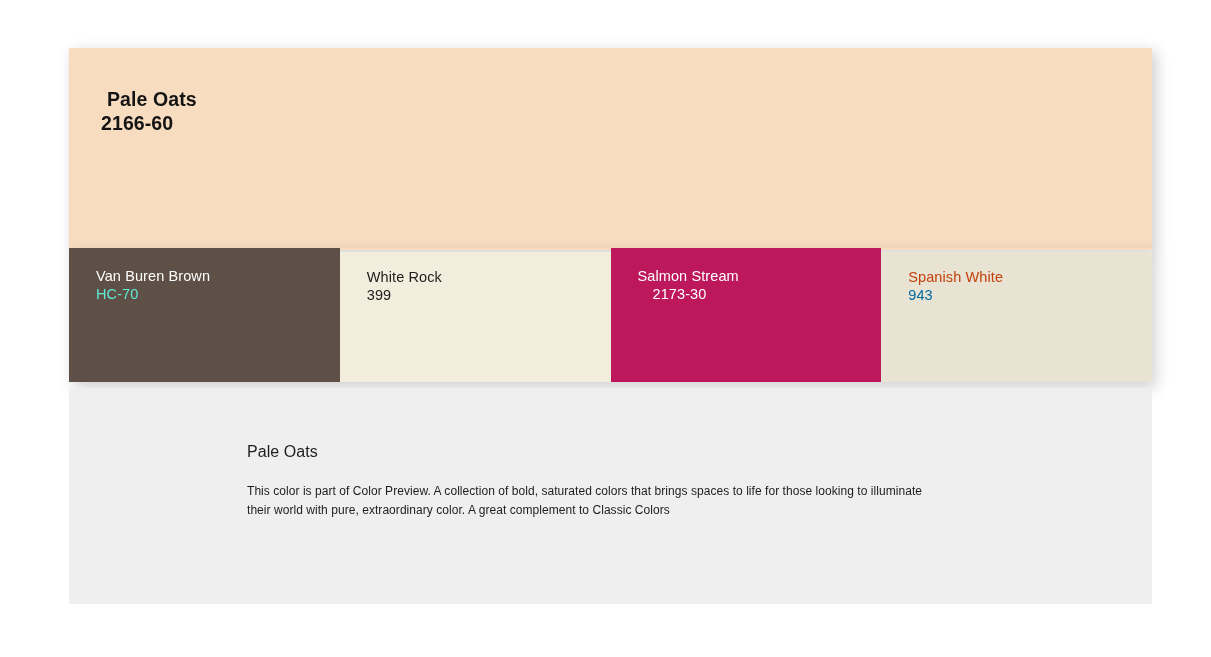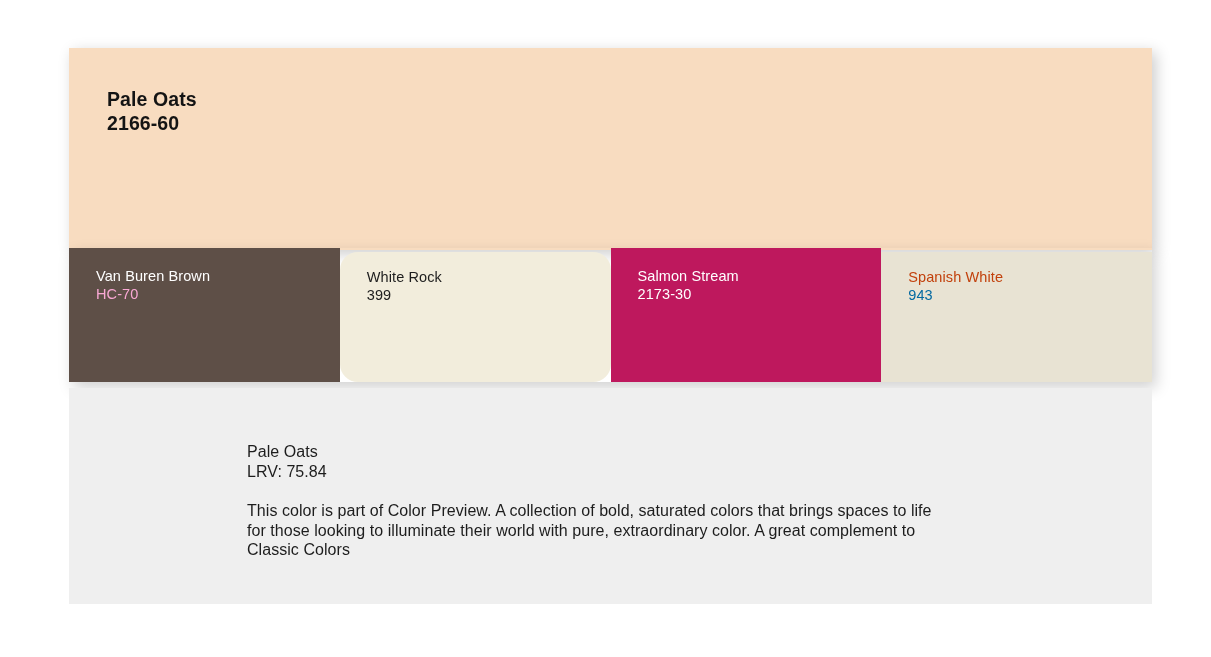--- a/index.html
+++ b/index.html
@@ -17,21 +17,21 @@
     left: 69px; top: 48px;
     width: 1083px; height: 202px;
     box-shadow: 4px 4px 14px rgba(0,0,0,0.20);
   }
   .hero-name {
     position: absolute; left: 38px; top: 39px;
     font-size: 19.5px; font-weight: bold; color: #141414;
     letter-spacing: .1px; line-height: 1.25;
   }
   .hero-code {
-    position: absolute; left: 38px; top: 63px;
+    position: absolute; left: 32px; top: 63px;
     font-size: 19.5px; font-weight: bold; color: #141414;
     letter-spacing: .1px; line-height: 1.25;
   }
 
   
   .strip {
     position: absolute;
     left: 69px; top: 248px;
     width: 1083px; height: 134px;
     display: flex;
@@ -56,55 +56,54 @@
     left: 69px; top: 388px;
     width: 1083px; height: 216px;
     background: #EFEFEF;
   }
   .info-text { position: absolute; left: 178px; top: 54px; width: 700px; }
   .info-line {
     font-size: 16px; color: #1d1d1d; line-height: 19.5px; letter-spacing: .05px;
   }
   .info-desc {
     margin-top: 20px;
-    font-size: 16px; color: #1d1d1d; line-height: 19.6px; letter-spacing: .05px;
+    font-size: 12px; color: #1d1d1d; line-height: 19.6px; letter-spacing: .05px;
     width: 700px;
   }
 </style>
 </head>
 <body style="background: rgb(255, 255, 255);">
 
 <div id="stage">
 
   <div class="hero" style="background: rgb(248, 220, 192);">
     <div class="hero-name" style="color: rgb(20, 20, 20);">Pale Oats</div>
     <div class="hero-code" style="color: rgb(20, 20, 20);">2166-60</div>
   </div>
 
   <div class="strip">
     <div class="swatch" style="background: rgb(94, 79, 71);">
       <div class="sw-name" style="color: rgb(255, 255, 255);">Van Buren Brown</div>
-      <div class="sw-code" style="color: #f9a8d4;">HC-70</div>
+      <div class="sw-code" style="color: #5eead4;">HC-70</div>
     </div>
-    <div class="swatch inset" style="background: rgb(242, 237, 220); border-radius: 18px;">
+    <div class="swatch inset" style="background: rgb(242, 237, 220);">
       <div class="sw-name" style="color: rgb(29, 29, 29);">White Rock</div>
       <div class="sw-code" style="color: rgb(29, 29, 29);">399</div>
     </div>
     <div class="swatch" style="background: #be185d;">
       <div class="sw-name" style="color: rgb(255, 255, 255);">Salmon Stream</div>
-      <div class="sw-code" style="color: rgb(255, 255, 255);">2173-30</div>
+      <div class="sw-code" style="color: rgb(255, 255, 255); margin-left: 15px;">2173-30</div>
     </div>
     <div class="swatch inset" style="background: rgb(232, 227, 211);">
       <div class="sw-name" style="color: #c2410c;">Spanish White</div>
       <div class="sw-code" style="color: #0369a1;">943</div>
     </div>
   </div>
 
   <div class="info" style="background: rgb(239, 239, 239);">
     <div class="info-text">
       <div class="info-line">Pale Oats</div>
-      <div class="info-line">LRV: 75.84</div>
       <div class="info-desc">This color is part of Color Preview. A collection of bold, saturated colors that brings spaces to life for those looking to illuminate their world with pure, extraordinary color. A great complement to Classic Colors</div>
     </div>
 
   </div>
 
 </div>
 
 </body></html>

